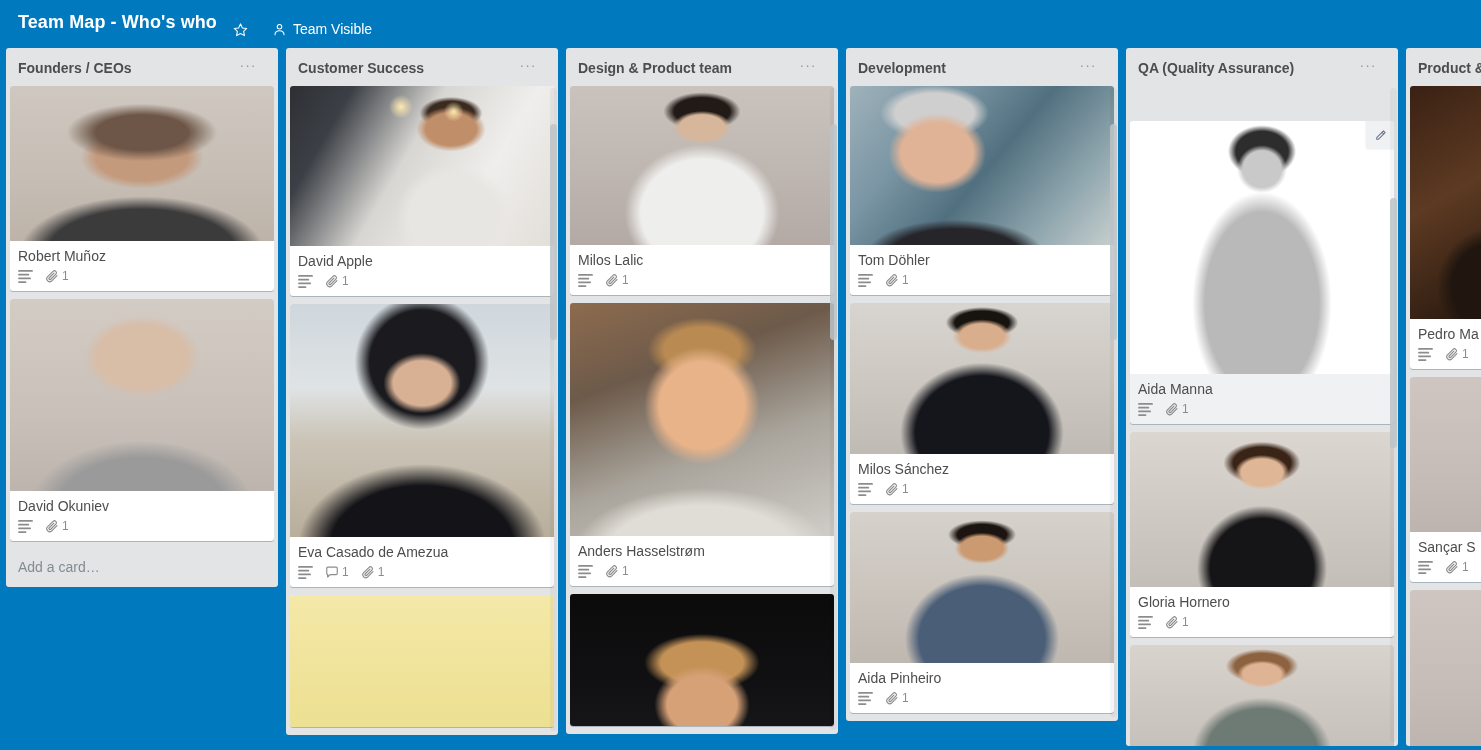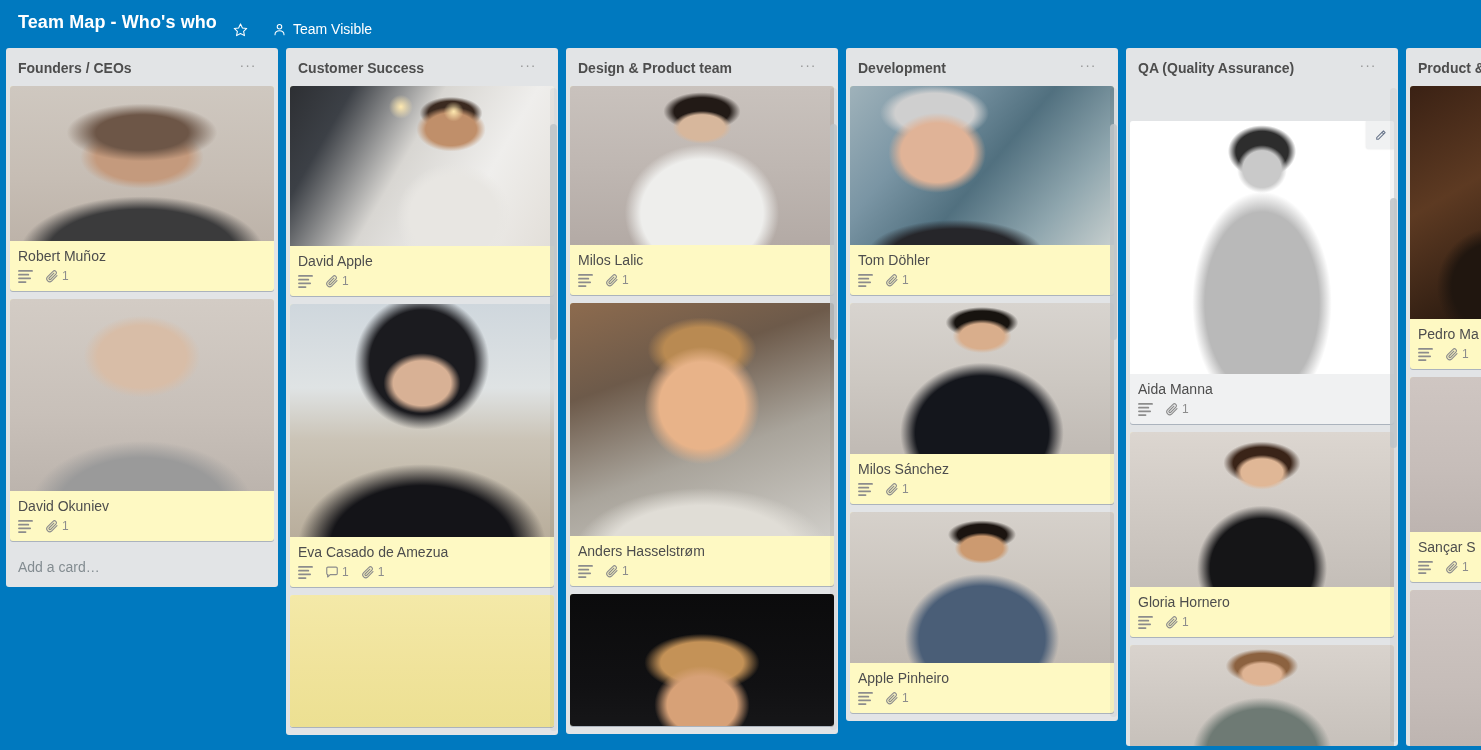--- a/index.html
+++ b/index.html
@@ -97,21 +97,21 @@
     border-radius: 3px;
     letter-spacing: 1px;
   }
   .cards {
     flex: 1 1 auto;
     overflow: hidden;
     padding: 0 4px;
     position: relative;
   }
   .card {
-    background: #fef9c3;
+    background: #ffffff;
     border-radius: 3px;
     box-shadow: 0 1px 0 rgba(9,30,66,.25);
     margin-bottom: 8px;
     position: relative;
     overflow: hidden;
   }
   .card.hovered { background: #f0f1f2; margin-top: 35px; }
   .card-cover {
     width: 100%;
     display: block;
@@ -555,21 +555,21 @@
                   </span>
                   <span class="badge-count">1</span>
                 </span>
               </div>
          </div>
 
       </div>
           <div class="card ph ">
         <div class="card-cover p-caio" style="height:151px"></div>
         <div class="card-body">
-           <div class="card-title">Apple Pinheiro</div>
+           <div class="card-title">Aida Pinheiro</div>
            <div class="badges">
                 <span class="badge">
                   <span class="bar-icon">
     <svg width="15" height="13" viewBox="0 0 16 14">
       <rect x="0" y="0" width="16" height="2" rx="1" fill="#8c8c8c"></rect>
       <rect x="0" y="4" width="12" height="2" rx="1" fill="#8c8c8c"></rect>
       <rect x="0" y="8" width="14" height="2" rx="1" fill="#8c8c8c"></rect>
       <rect x="0" y="12" width="9" height="2" rx="1" fill="#8c8c8c"></rect>
     </svg>
                   </span>

